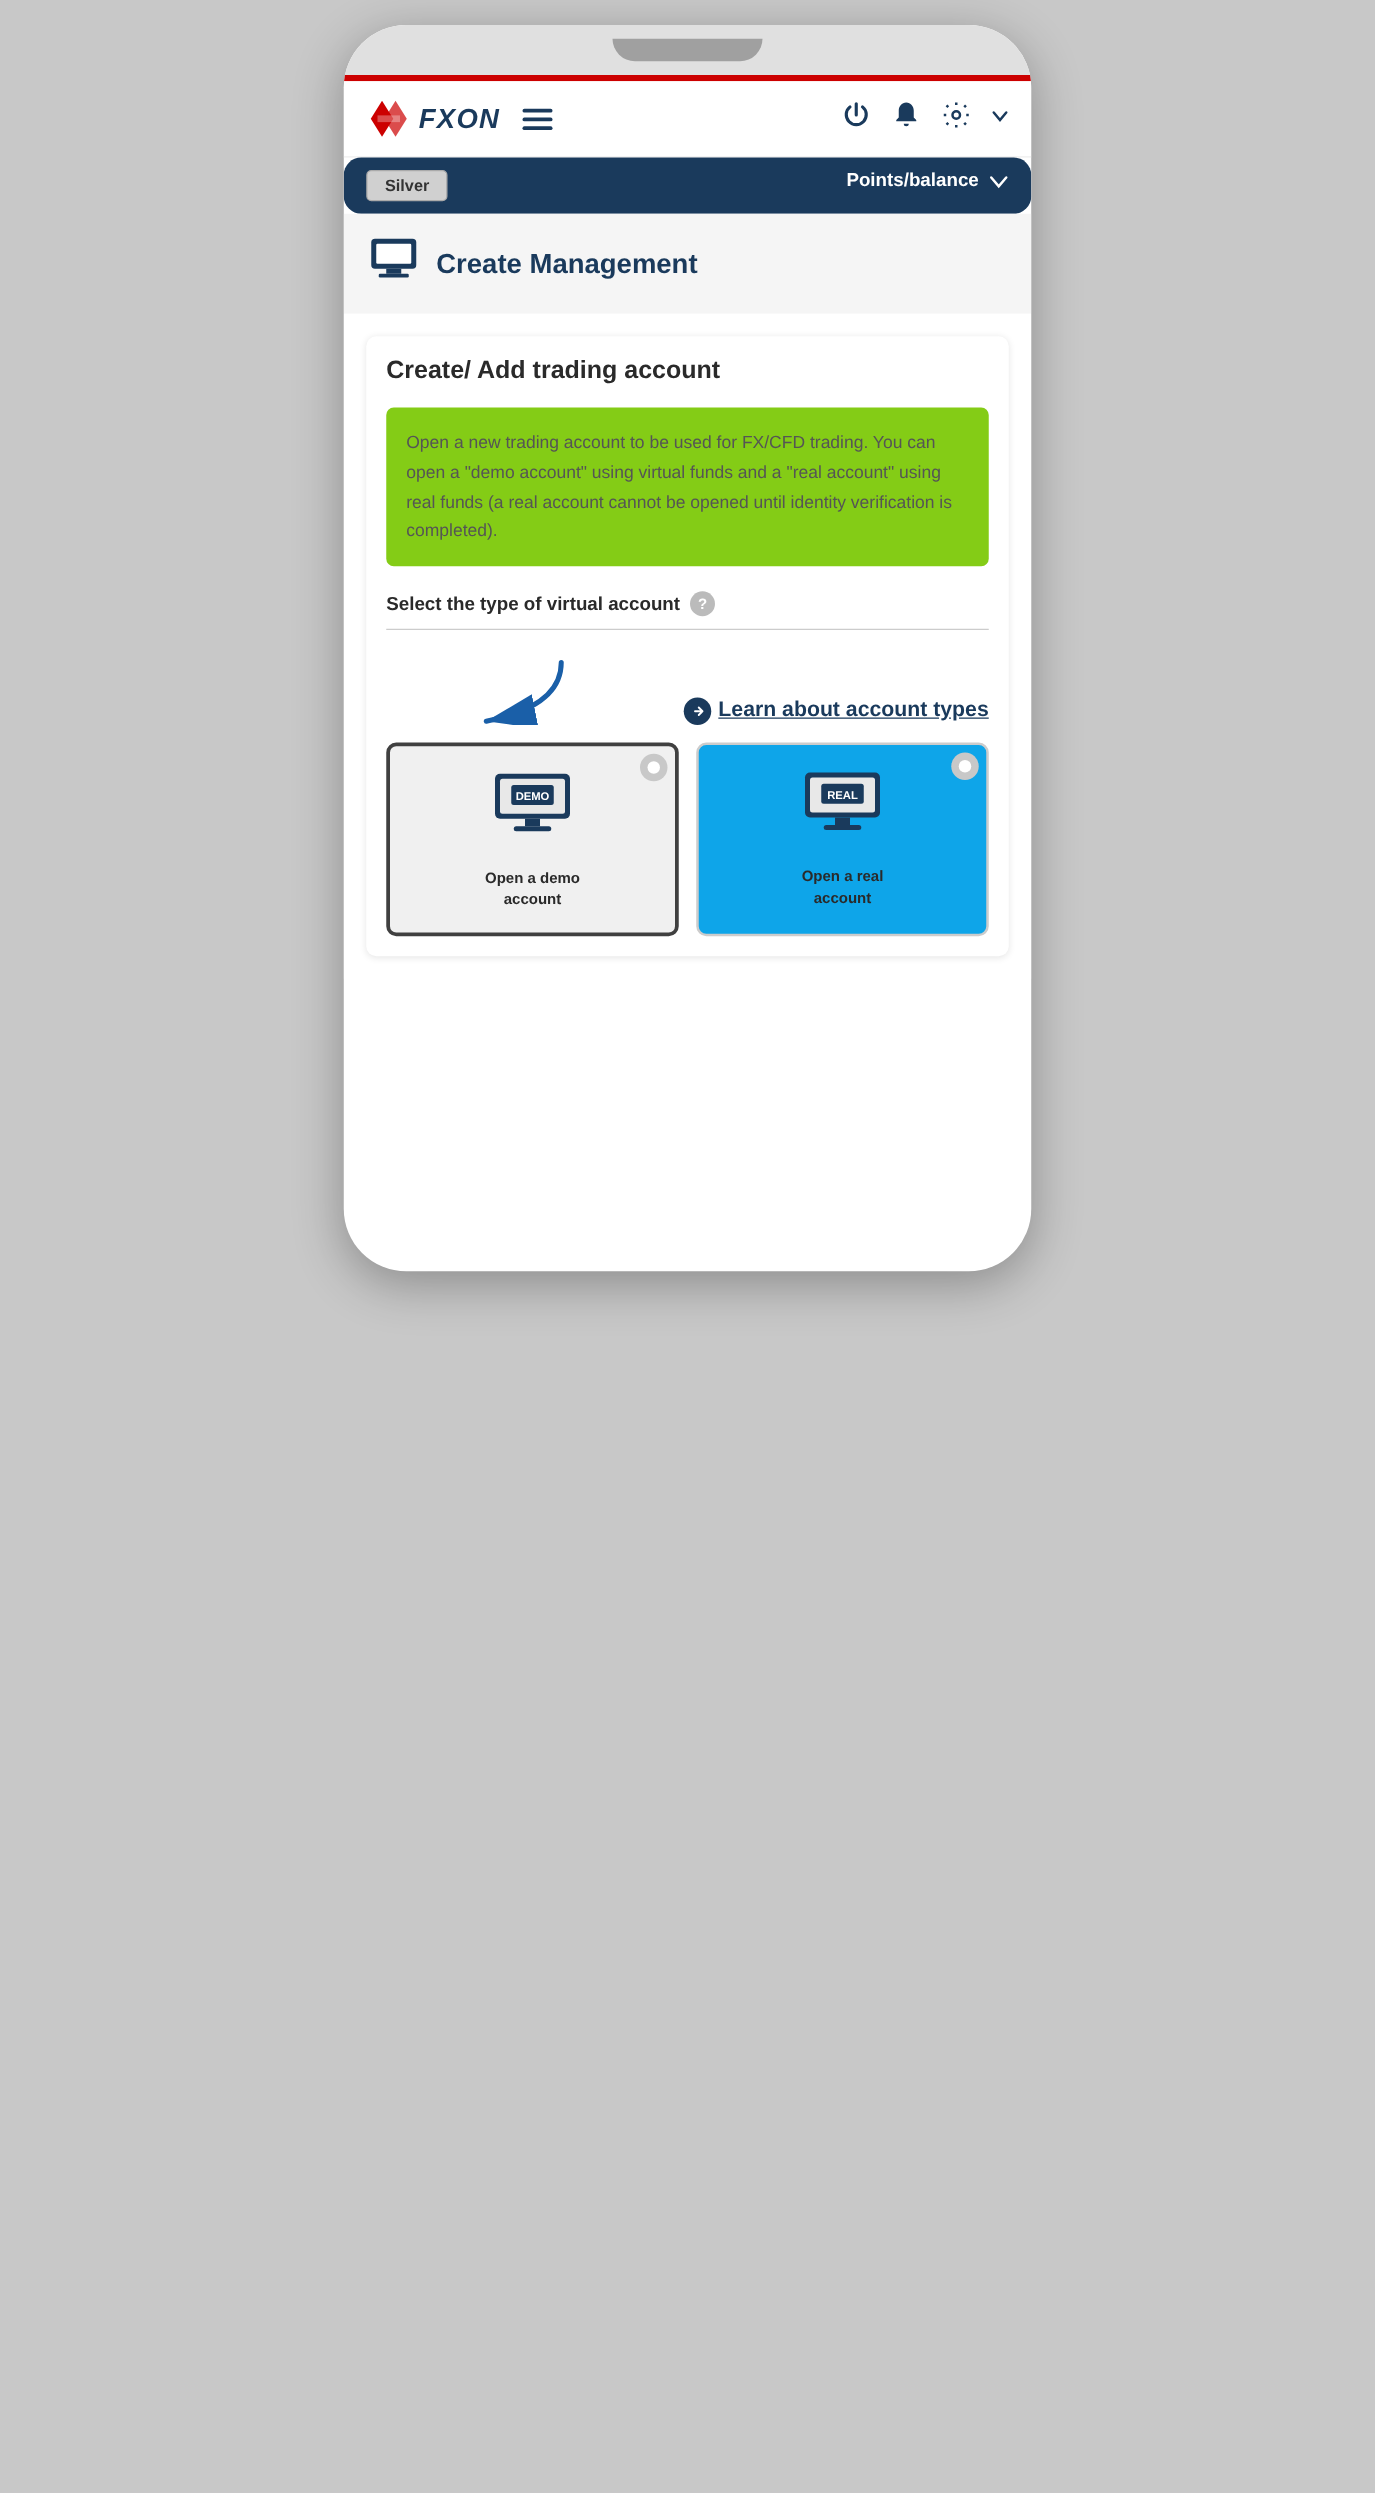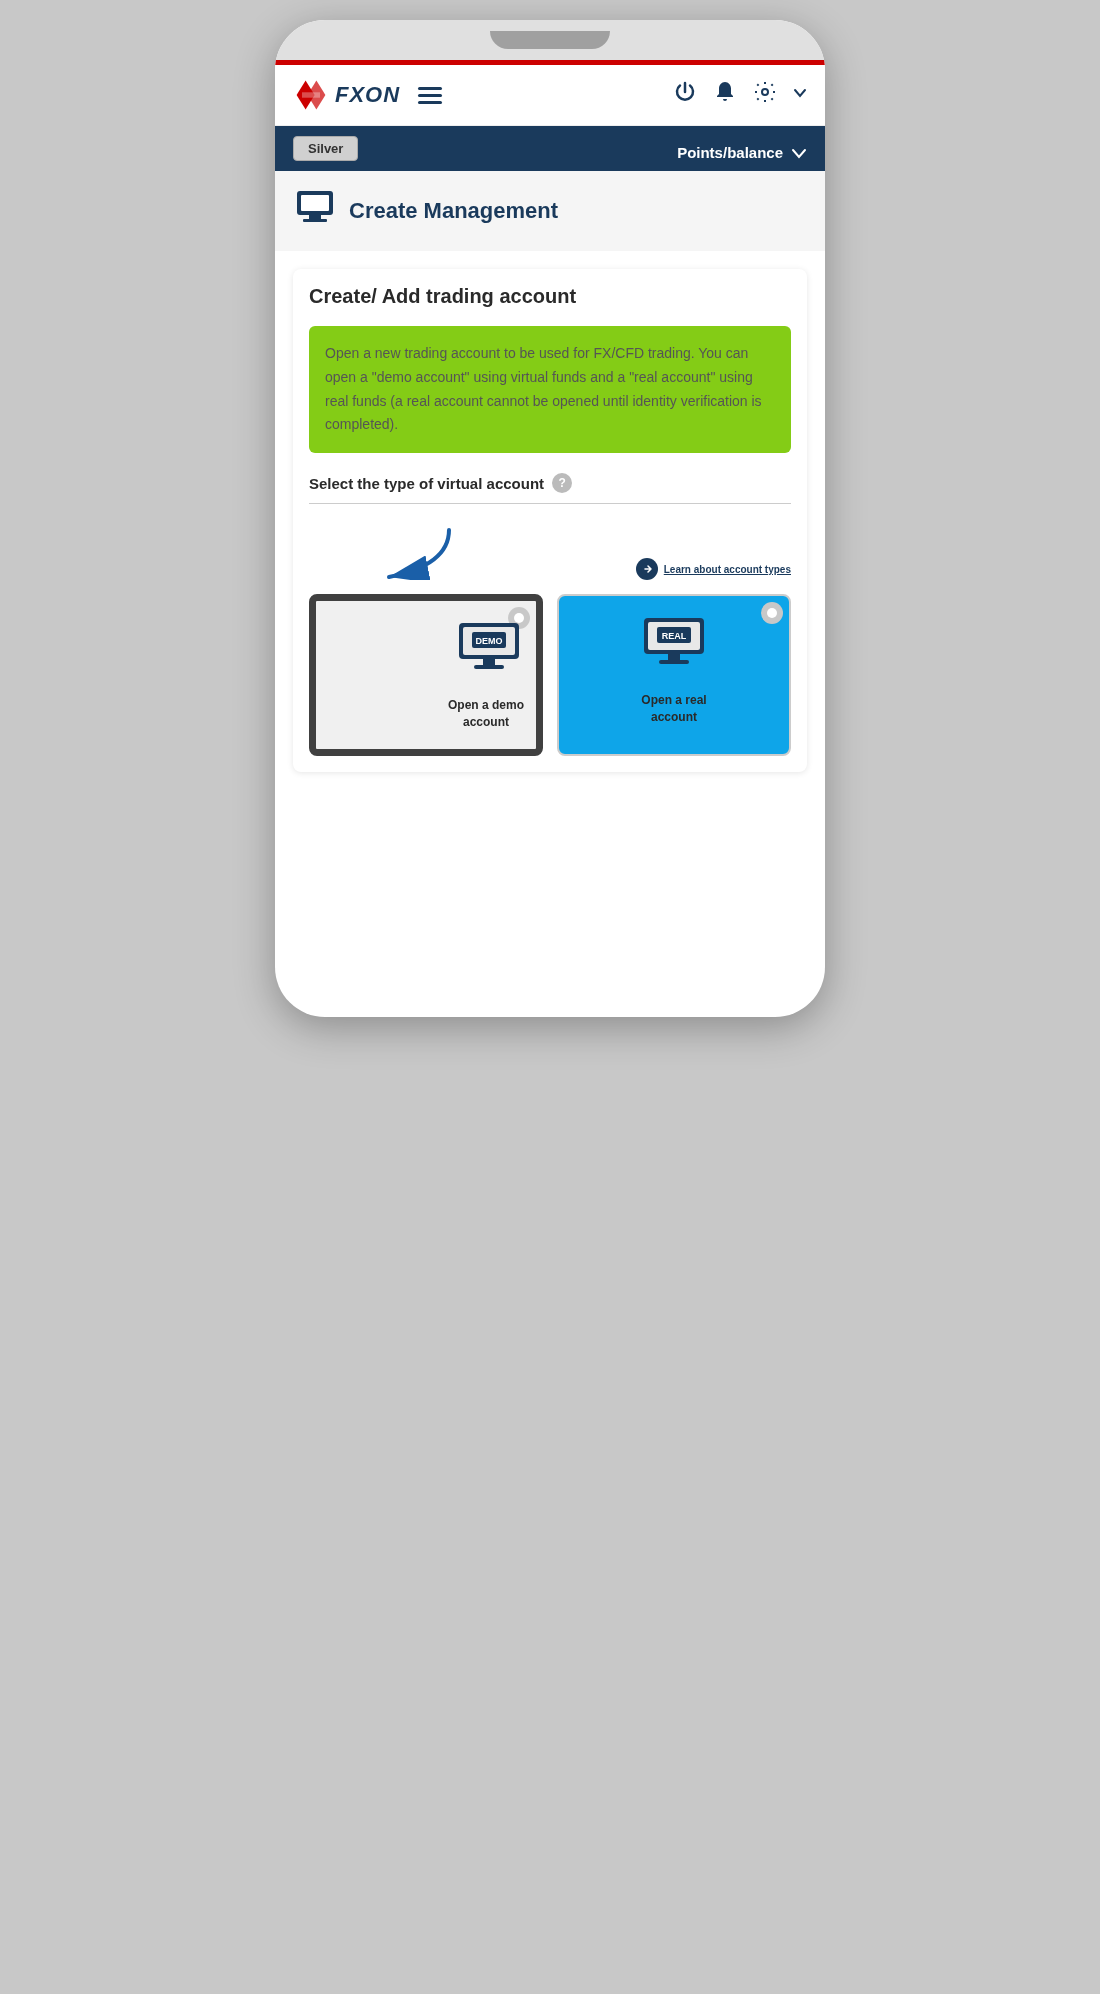--- a/index.html
+++ b/index.html
@@ -114,23 +114,24 @@
 
     .chevron-down {
       color: #1a3a5c;
       font-size: 16px;
     }
 
     
     .points-bar {
       background: #1a3a5c;
       display: flex;
-      align-items: flex-end;
+      align-items: flex-start;
       justify-content: space-between;
       padding: 10px 18px;
+      border-radius: 14px;
     }
 
     .silver-badge {
       background: #d0d0d0;
       color: #333;
       font-size: 13px;
       font-weight: 600;
       padding: 4px 14px;
       border-radius: 4px;
       border: 1px solid #aaa;
@@ -242,24 +243,24 @@
     .blue-arrow {
       position: absolute;
       left: 60px;
       bottom: 0;
       width: 100px;
       height: 55px;
     }
 
     .learn-link {
       display: flex;
-      align-items: center;
+      align-items: flex-start;
       gap: 6px;
       color: #1a3a5c;
-      font-size: 10px;
+      font-size: 17px;
       font-weight: 700;
       cursor: pointer;
       text-decoration: underline;
       margin-left: auto;
     }
 
     .learn-link-icon {
       width: 22px;
       height: 22px;
       background: #1a3a5c;
@@ -286,23 +287,22 @@
       padding: 18px 12px 18px 12px;
       display: flex;
       flex-direction: column;
       align-items: center;
       gap: 14px;
       cursor: pointer;
       position: relative;
     }
 
     .account-card.selected {
-      border: 7px solid #404040;
+      border: 3px solid #404040;
       background: #f0f0f0;
-      align-items: flex-end;
     }
 
     .account-card-icon-wrap {
       position: relative;
       display: inline-block;
     }
 
     .monitor-icon {
       width: 70px;
       height: 60px;

